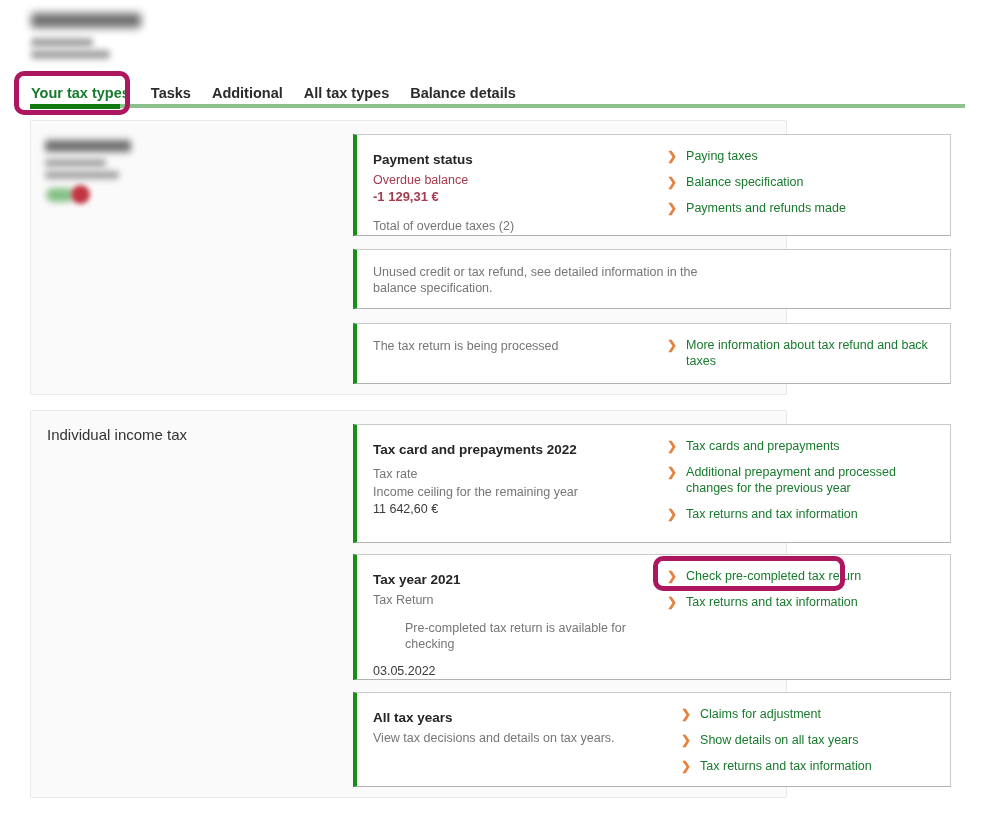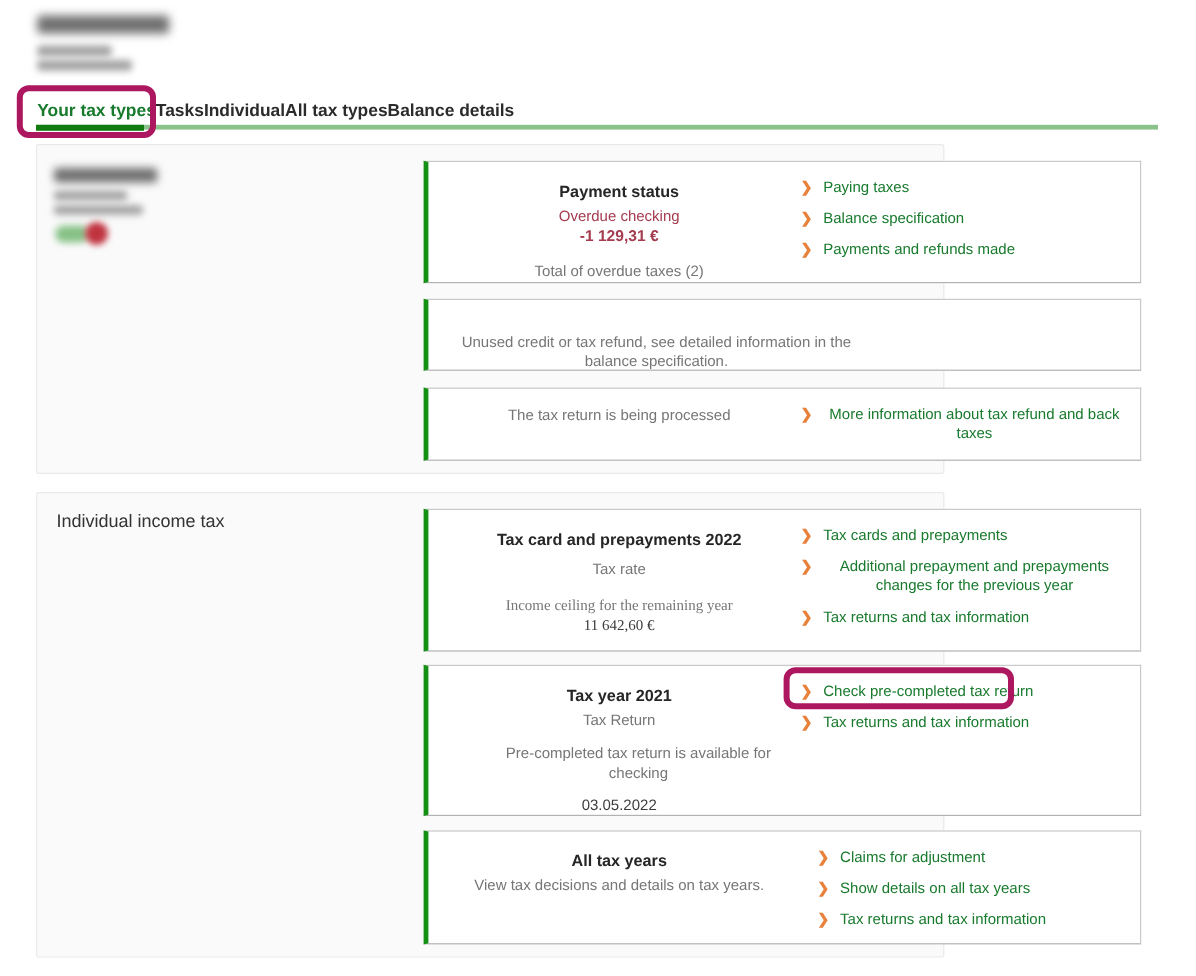--- a/index.html
+++ b/index.html
@@ -15,21 +15,21 @@
   
   .blur { position: absolute; border-radius: 3px; }
   .blur.dark  { background: #6f6f6f; filter: blur(4px); }
   .blur.light { background: #a3a3a3; filter: blur(3px); }
   .blur.green { background: #86c186; filter: blur(3px); border-radius: 7px; }
   .blur.red   { background: #c03440; filter: blur(2.5px); border-radius: 50%; }
 
   
   .tabs {
     position: absolute; left: 31px; top: 85px;
-    display: flex; align-items: center;
+    display: flex; gap: 21px; align-items: center;
     z-index: 3;
   }
   .tab {
     font-size: 14.5px; font-weight: 600; color: #2b2b2b;
     white-space: nowrap; cursor: pointer; padding-bottom: 6px;
   }
   .tab.active { color: #177a2d; }
   .tabs-underline {
     position: absolute; left: 30px; width: 935px; top: 104px; height: 4px;
     background: #8bc28b; z-index: 1;
@@ -41,21 +41,21 @@
 
   
   .annotation {
     position: absolute; border: 5px solid #ad1760; border-radius: 10px;
     background: transparent; z-index: 20; pointer-events: none;
   }
 
   
   .section {
     position: absolute; left: 30px; width: 757px;
-    background: #fafafa; border: 1px solid #e9e9e9; border-radius: 2px; text-align: center;
+    background: #fafafa; border: 1px solid #e9e9e9; border-radius: 2px;
   }
   #section-overview { top: 120px; height: 275px; }
   #section-income   { top: 410px; height: 388px; }
 
   .section-heading {
     position: absolute; left: 16px; top: 15px;
     font-size: 15px; font-weight: 400; color: #333333;
   }
 
   
@@ -89,54 +89,54 @@
 
   
   #card-payment  { top: 13px;  height: 102px; }
   #card-credit   { top: 128px; height: 60px; }
   #card-decision { top: 202px; height: 61px; }
   #card-taxcard  { top: 13px;  height: 119px; }
   #card-taxyear  { top: 143px; height: 126px; }
   #card-allyears { top: 281px; height: 95px; gap: 14px; }
 
   #card-credit .card-left { width: 100%; }
-  #card-credit p { max-width: 348px; margin-top: 13px; }
+  #card-credit p { max-width: 348px; }
 </style>
 </head>
 <body>
 
 <div class="blur dark" style="left:31px; top:13px;  width:110px; height:15px;"></div>
 <div class="blur light" style="left:31px; top:38px;  width:62px;  height:9px;"></div>
 <div class="blur light" style="left:31px; top:50px;  width:79px;  height:9px;"></div>
 
 <nav class="tabs">
   <span class="tab active">Your tax types</span>
   <span class="tab">Tasks</span>
-  <span class="tab">Individual</span>
+  <span class="tab">Additional</span>
   <span class="tab">All tax types</span>
   <span class="tab">Balance details</span>
 </nav>
 <div class="tabs-underline"></div>
 <div class="tabs-underline-active"></div>
 
 <div class="annotation" style="left:14px; top:71px; width:116px; height:44px;"></div>
 <div class="annotation" style="left:653px; top:556px; width:192px; height:35px;"></div>
 
 <section class="section" id="section-overview">
 
   <div class="blur dark" style="left:14px; top:19px; width:86px; height:12px; filter:blur(3.5px);"></div>
   <div class="blur light" style="left:14px; top:38px; width:61px; height:8px;"></div>
   <div class="blur light" style="left:14px; top:50px; width:74px; height:8px;"></div>
   <div class="blur green" style="left:15px; top:67px; width:28px; height:14px;"></div>
   <div class="blur red" style="left:40px; top:64px; width:19px; height:19px;"></div>
 
   <div class="card" id="card-payment">
     <div class="card-left">
       <div class="card-title">Payment status</div>
-      <div class="red-label">Overdue checking</div>
+      <div class="red-label">Overdue balance</div>
       <div class="red-amount">-1 129,31 €</div>
       <div class="muted note">Total of overdue taxes (2)</div>
     </div>
     <div class="card-right">
       <div class="link-row">
         <span class="chevron">❯</span>
         <span class="link-text">Paying taxes</span>
       </div>
       <div class="link-row">
         <span class="chevron">❯</span>
@@ -171,33 +171,33 @@
 <section class="section" id="section-income">
 
   <div class="section-heading">Individual income tax</div>
 
   <div class="card" id="card-taxcard">
     <div class="card-left">
       <div class="card-title">Tax card and prepayments 2022</div>
       <div class="field">
         <div class="muted">Tax rate</div>
       </div>
-      <div class="field" style="margin-top:14px;font-family:Liberation Serif, serif;">
+      <div class="field" style="margin-top:2px;">
         <div class="muted">Income ceiling for the remaining year</div>
         <div class="value">11 642,60 €</div>
       </div>
     </div>
     <div class="card-right">
       <div class="link-row">
         <span class="chevron">❯</span>
         <span class="link-text">Tax cards and prepayments</span>
       </div>
       <div class="link-row">
         <span class="chevron">❯</span>
-        <span class="link-text">Additional prepayment and prepayments changes for the previous year</span>
+        <span class="link-text">Additional prepayment and processed changes for the previous year</span>
       </div>
       <div class="link-row">
         <span class="chevron">❯</span>
         <span class="link-text">Tax returns and tax information</span>
       </div>
     </div>
   </div>
 
   <div class="card" id="card-taxyear">
     <div class="card-left">

